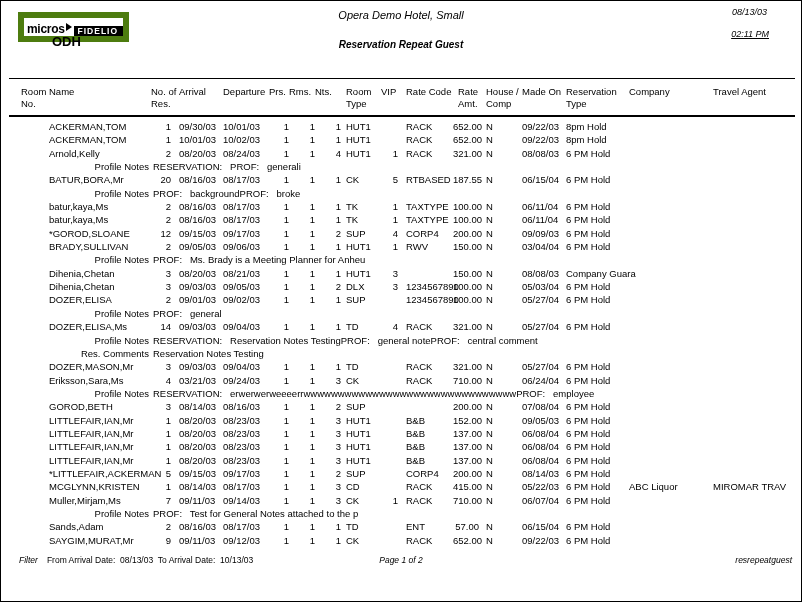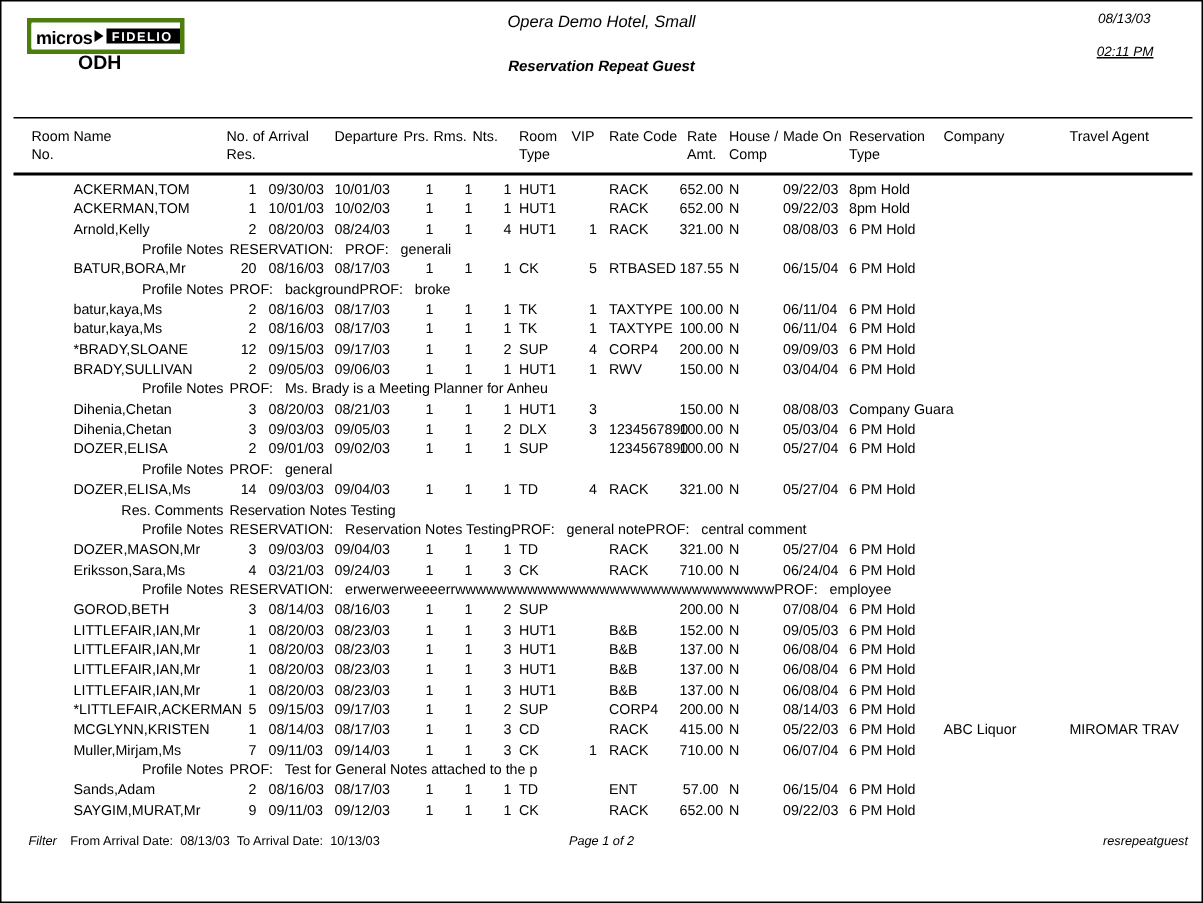--- a/index.html
+++ b/index.html
@@ -2,21 +2,21 @@
 <html><head>
 <meta charset="utf-8">
 <style>
   html,body { margin:0; padding:0; background:#fff; }
   .page {
     position:relative; width:800px; height:600px;
     border:1px solid #000; background:#fff; overflow:hidden;
     font-family:"Liberation Sans", sans-serif; color:#000;
   }
   
-  .logo { position:absolute; left:17px; top:11px; display:inline-flex; align-items:center; border:3px solid #4d7c0f; height:18px; }
+  .logo { position:absolute; left:17px; top:11px; display:inline-flex; align-items:flex-end; border:6px solid #4d7c0f; height:18px; }
   .logo-micros { background:#fff; color:#000; font-weight:bold; font-size:12px; letter-spacing:-0.3px; padding:2px 1px 0 3px; }
   .logo-arrow { align-self:center; width:0; height:0; border:4px solid transparent; border-left:6px solid #000; margin:0 -2px 0 0; position:relative; z-index:2; }
   .logo-fidelio { background:#000; color:#fff; font-weight:bold; font-size:8.5px; letter-spacing:1px; display:flex; align-items:center; padding:0 5px 0 4px; }
   .property-code { position:absolute; left:51px; top:33px; font-weight:bold; font-size:13px; }
   .hotel-name { position:absolute; left:0; top:8px; width:100%; text-align:center; font-weight:normal; font-style:italic; font-size:11px; }
   .report-name { position:absolute; left:0; top:38px; width:100%; text-align:center; font-weight:bold; font-style:italic; font-size:10px; }
   .hdr-date { position:absolute; top:6px; right:34px; font-style:italic; font-size:9px; }
   .hdr-time { position:absolute; top:28px; right:32px; font-style:italic; font-size:9px;text-decoration:underline; }
   
   .report { position:absolute; left:8px; top:77px; width:786px; }
@@ -254,21 +254,21 @@
             <td class="c11">TAXTYPE</td>
             <td class="c12">100.00</td>
             <td class="c13">N</td>
             <td class="c14">06/11/04</td>
             <td class="c15">6 PM Hold</td>
             <td class="c16"></td>
             <td class="c17"></td>
           </tr>
           <tr>
             <td class="c1"></td>
-            <td class="c2">*BRADY,SLOANE</td>
+            <td class="c2">*GOROD,SLOANE</td>
             <td class="c3">12</td>
             <td class="c4">09/15/03</td>
             <td class="c5">09/17/03</td>
             <td class="c6">1</td>
             <td class="c7">1</td>
             <td class="c8">2</td>
             <td class="c9">SUP</td>
             <td class="c10">4</td>
             <td class="c11">CORP4</td>
             <td class="c12">200.00</td>
@@ -373,24 +373,24 @@
             <td class="c10">4</td>
             <td class="c11">RACK</td>
             <td class="c12">321.00</td>
             <td class="c13">N</td>
             <td class="c14">05/27/04</td>
             <td class="c15">6 PM Hold</td>
             <td class="c16"></td>
             <td class="c17"></td>
           </tr>
           <tr>
+            <td colspan="17" class="c1 note-cell"><span class="note-label">Profile Notes</span><span class="note-text">RESERVATION:   Reservation Notes TestingPROF:   general notePROF:   central comment</span></td>
+          </tr>
+          <tr>
             <td colspan="17" class="c1 note-cell"><span class="note-label">Res. Comments</span><span class="note-text">Reservation Notes Testing</span></td>
-          </tr>
-          <tr>
-            <td colspan="17" class="c1 note-cell"><span class="note-label">Profile Notes</span><span class="note-text">RESERVATION:   Reservation Notes TestingPROF:   general notePROF:   central comment</span></td>
           </tr>
           <tr>
             <td class="c1"></td>
             <td class="c2">DOZER,MASON,Mr</td>
             <td class="c3">3</td>
             <td class="c4">09/03/03</td>
             <td class="c5">09/04/03</td>
             <td class="c6">1</td>
             <td class="c7">1</td>
             <td class="c8">1</td>

